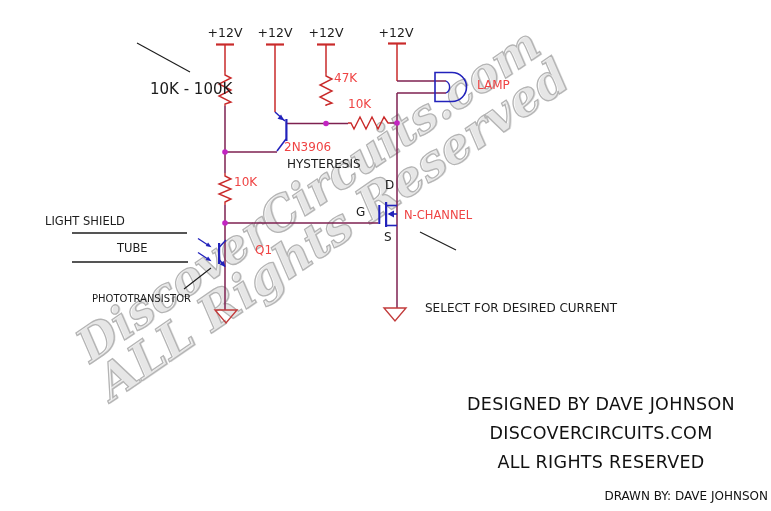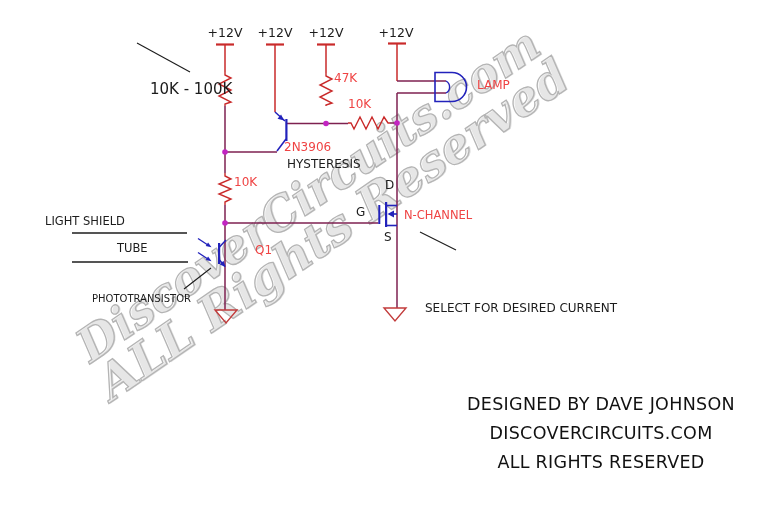--- a/index.html
+++ b/index.html
@@ -157,15 +157,16 @@
     <span class="lbl" style="left:117px;top:242px;font-size:11.5px;">TUBE</span>
     <span class="lbl navy" style="left:235px;top:244px;padding-left:20px;">Q1</span>
     <span class="lbl" style="left:92px;top:293px;font-size:10px;">PHOTOTRANSISTOR</span>
 
     <span class="lbl" style="left:425px;top:258px;margin-top:44px;">SELECT FOR DESIRED CURRENT</span>
 
 
     <span class="credit" style="top:394px;">DESIGNED BY DAVE JOHNSON</span>
     <span class="credit" style="top:423px;">DISCOVERCIRCUITS.COM</span>
     <span class="credit" style="top:452px;">ALL RIGHTS RESERVED</span>
+    <span class="drawn">DRAWN BY: DAVE JOHNSON</span>
   </div>
 
 </div>
 
 </body></html>

